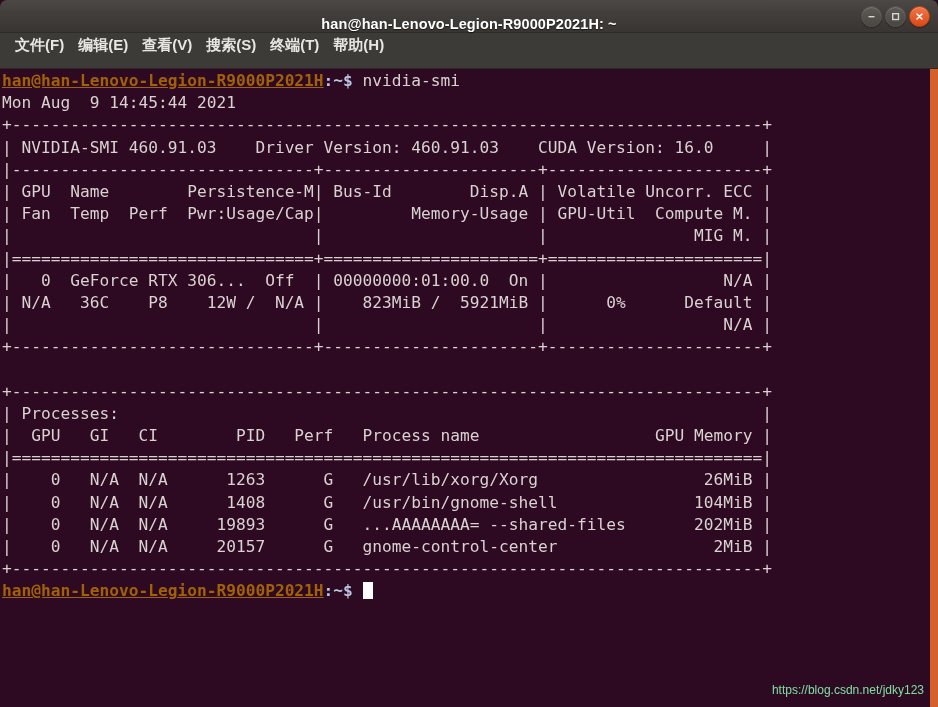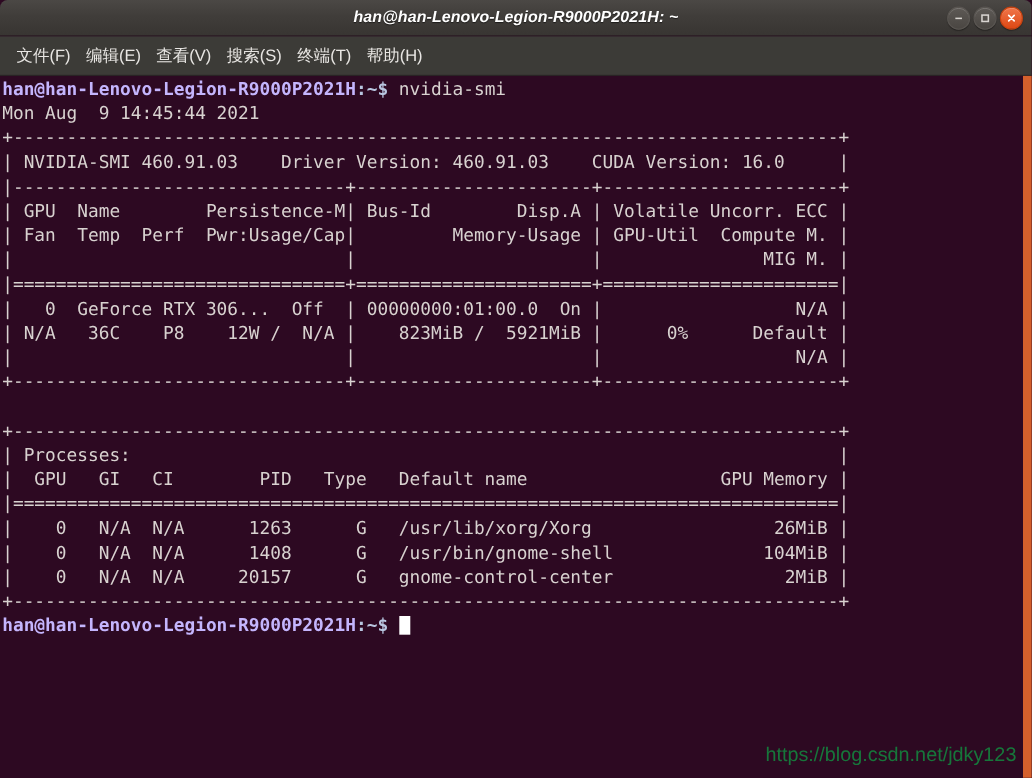--- a/index.html
+++ b/index.html
@@ -26,24 +26,23 @@
 
   
   #titlebar {
     position: relative;
     height: 32px;
     background: linear-gradient(to bottom, #4b4845 0%, #403d3a 45%, #383532 100%);
     border-top-left-radius: 7px;
     border-top-right-radius: 7px;
     border-bottom: 1px solid #2e2b28;
     display: flex;
-    align-items: center;
+    align-items: flex-end;
     justify-content: center;
     font-family: "Liberation Sans", sans-serif;
-    font-style: italic;
   }
   #title-text {
     color: #ffffff;
     font-size: 14.5px;
     font-weight: bold;
     letter-spacing: 0.1px;
     text-shadow: 0 1px 1px rgba(0,0,0,0.55);
     white-space: nowrap;
   }
   #win-controls {
@@ -73,24 +72,24 @@
     background: linear-gradient(to bottom, #f0764a, #dd4814);
     border: 1px solid #c8420f;
   }
   .winbtn svg { display: block; }
 
   
   #menubar {
     height: 35px;
     background: #3c3b37;
     display: flex;
-    align-items: center;
     padding-left: 8px;
     border-bottom: 1px solid #2a2724;
     font-family: "Liberation Sans", sans-serif;
+    font-weight: bold;
   }
   .menu-item {
     color: #e8e6e3;
     font-size: 15px;
     padding: 3px 7px;
     white-space: nowrap;
     cursor: default;
   }
 
   
@@ -122,42 +121,43 @@
   .tline {
     font-family: "DejaVu Sans Mono", monospace;
     font-size: 16.2px;
     line-height: 22.2px;
     height: 22.2px;
     color: #d8d2d0;
     white-space: pre;
     letter-spacing: 0px;
   }
   .tline .green {
-    color: #c4b5fd;
-    font-weight: bold;
+    color: #a16207;
+    font-weight: bold;
+    text-decoration: underline;
   }
   .tline .blue {
     color: #b8c6e0;
     font-weight: bold;
   }
   .cursor {
     display: inline-block;
     width: 10px;
     height: 17px;
     background: #ffffff;
     vertical-align: -3px;
   }
 
   #watermark {
     position: absolute;
     right: 14px;
     bottom: 12px;
-    color: #15803d;
+    color: #86efac;
     font-family: "Liberation Sans", sans-serif;
-    font-size: 18px;
+    font-size: 12px;
     white-space: nowrap;
     opacity: 0.92;
   }
 </style>
 </head>
 <body>
 
 <div id="window">
 
   <div id="titlebar">
@@ -205,24 +205,25 @@
           <div class="tline">| Fan  Temp  Perf  Pwr:Usage/Cap|         Memory-Usage | GPU-Util  Compute M. |</div>
           <div class="tline">|                               |                      |               MIG M. |</div>
           <div class="tline">|===============================+======================+======================|</div>
           <div class="tline">|   0  GeForce RTX 306...  Off  | 00000000:01:00.0  On |                  N/A |</div>
           <div class="tline">| N/A   36C    P8    12W /  N/A |    823MiB /  5921MiB |      0%      Default |</div>
           <div class="tline">|                               |                      |                  N/A |</div>
           <div class="tline">+-------------------------------+----------------------+----------------------+</div>
           <div class="tline">&nbsp;</div>
           <div class="tline">+-----------------------------------------------------------------------------+</div>
           <div class="tline">| Processes:                                                                  |</div>
-          <div class="tline">|  GPU   GI   CI        PID   Type   Default name                  GPU Memory |</div>
+          <div class="tline">|  GPU   GI   CI        PID   Perf   Process name                  GPU Memory |</div>
           <div class="tline">|=============================================================================|</div>
           <div class="tline">|    0   N/A  N/A      1263      G   /usr/lib/xorg/Xorg                 26MiB |</div>
           <div class="tline">|    0   N/A  N/A      1408      G   /usr/bin/gnome-shell              104MiB |</div>
+          <div class="tline">|    0   N/A  N/A     19893      G   ...AAAAAAAA= --shared-files       202MiB |</div>
           <div class="tline">|    0   N/A  N/A     20157      G   gnome-control-center                2MiB |</div>
           <div class="tline">+-----------------------------------------------------------------------------+</div>
         </div>
 
 
       <div class="tline"><span class="green">han@han-Lenovo-Legion-R9000P2021H</span><span class="blue">:</span><span class="blue">~</span><span class="blue">$</span><span> </span><span class="cursor"></span></div>
 
     </div>
 
     <div id="scrollstrip"></div>

